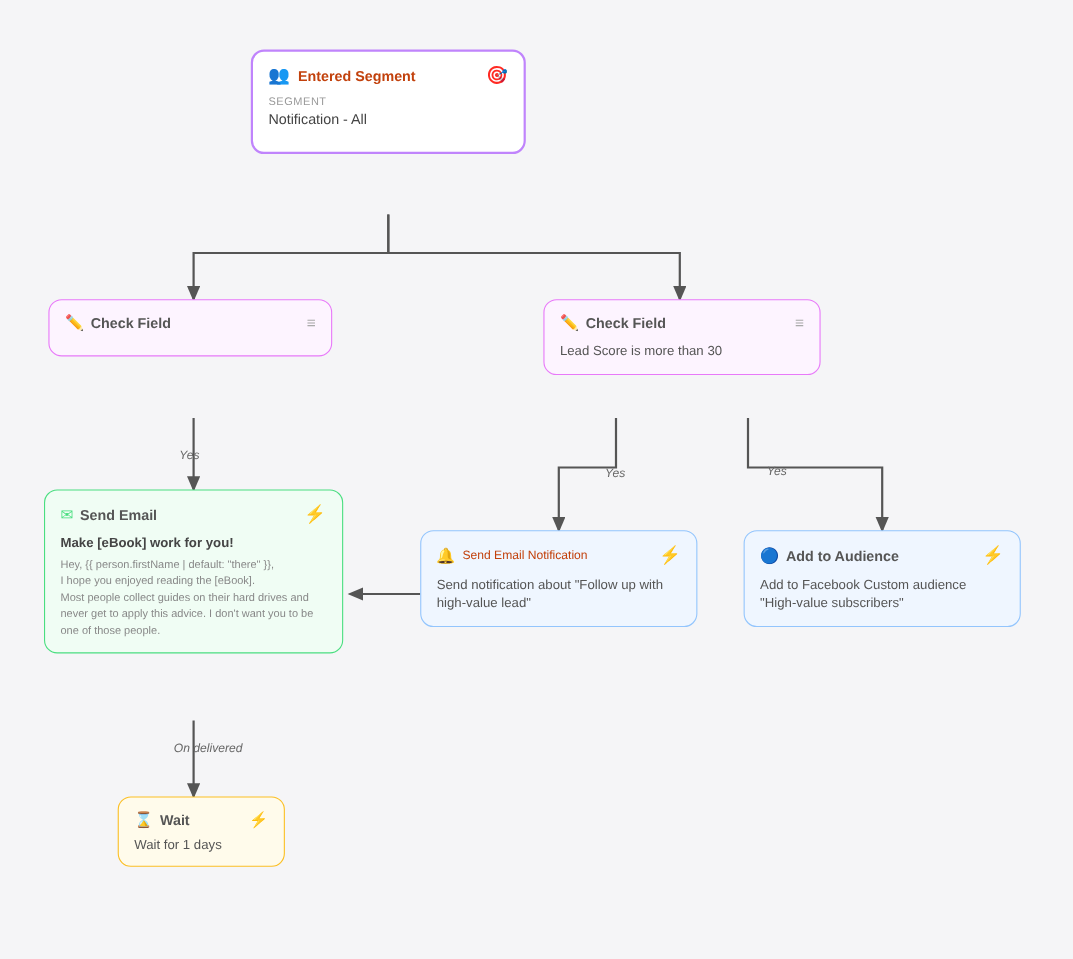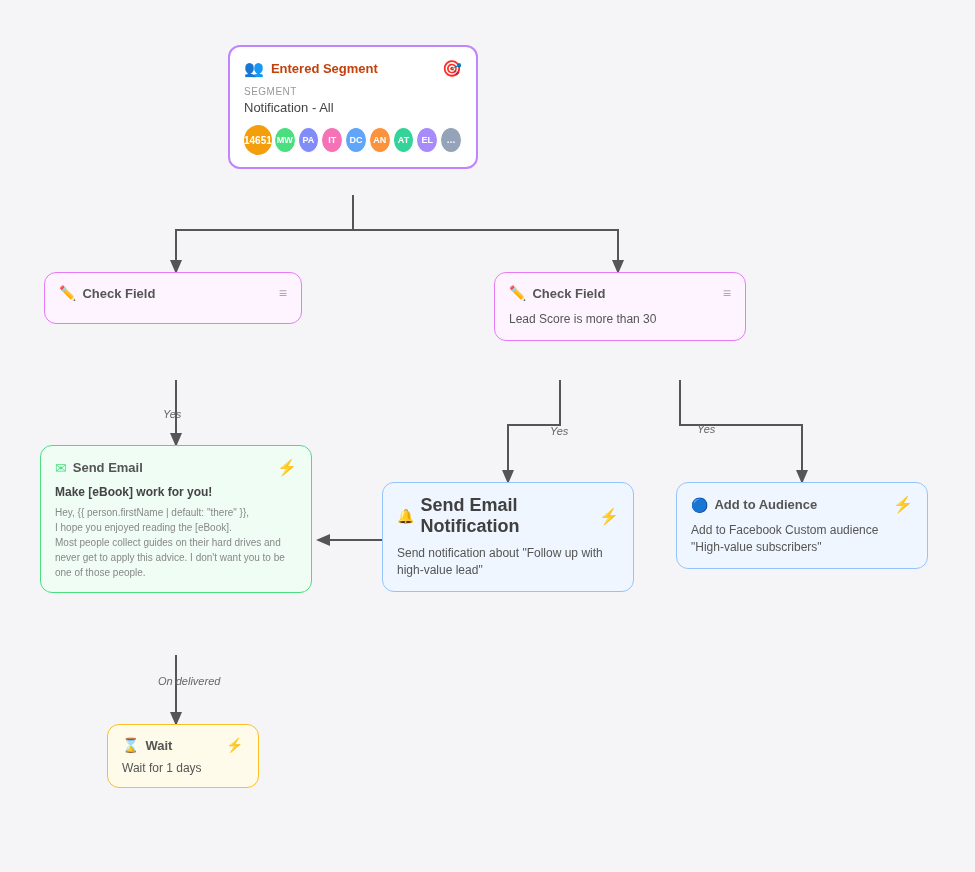--- a/index.html
+++ b/index.html
@@ -220,23 +220,23 @@
     .node-notif .node-title-wrap {
       display: flex;
       align-items: center;
       gap: 6px;
     }
     .node-notif .node-icon {
       color: #60a5fa;
       font-size: 14px;
     }
     .node-notif .node-title {
-      font-weight: 700;
-      font-size: 18px;
-      color: #404040;
+      font-weight: 400;
+      font-size: 11px;
+      color: #c2410c;
     }
     .node-notif .bolt-icon {
       color: #60a5fa;
       font-size: 16px;
     }
     .node-notif .notif-text {
       font-size: 12px;
       color: #555;
       line-height: 1.4;
     }
@@ -373,31 +373,20 @@
   <div class="node node-segment">
     <div class="node-header">
       <div class="node-title-wrap">
         <span class="node-icon">👥</span>
         <span class="node-title">Entered Segment</span>
       </div>
       <span class="target-icon">🎯</span>
     </div>
     <div class="segment-label">SEGMENT</div>
     <div class="segment-name">Notification - All</div>
-    <div class="avatars">
-      <div class="avatar-count">14651</div>
-      <div class="avatar-circle" style="background:#4ade80">MW</div>
-      <div class="avatar-circle" style="background:#818cf8">PA</div>
-      <div class="avatar-circle" style="background:#f472b6">IT</div>
-      <div class="avatar-circle" style="background:#60a5fa">DC</div>
-      <div class="avatar-circle" style="background:#fb923c">AN</div>
-      <div class="avatar-circle" style="background:#34d399">AT</div>
-      <div class="avatar-circle" style="background:#a78bfa">EL</div>
-      <div class="avatar-circle" style="background:#94a3b8">…</div>
-    </div>
   </div>
 
   <div class="node node-check node-check-left">
     <div class="node-header">
       <div class="node-title-wrap">
         <span class="node-icon">✏️</span>
         <span class="node-title">Check Field</span>
       </div>
       <span class="filter-icon">≡</span>
     </div>

